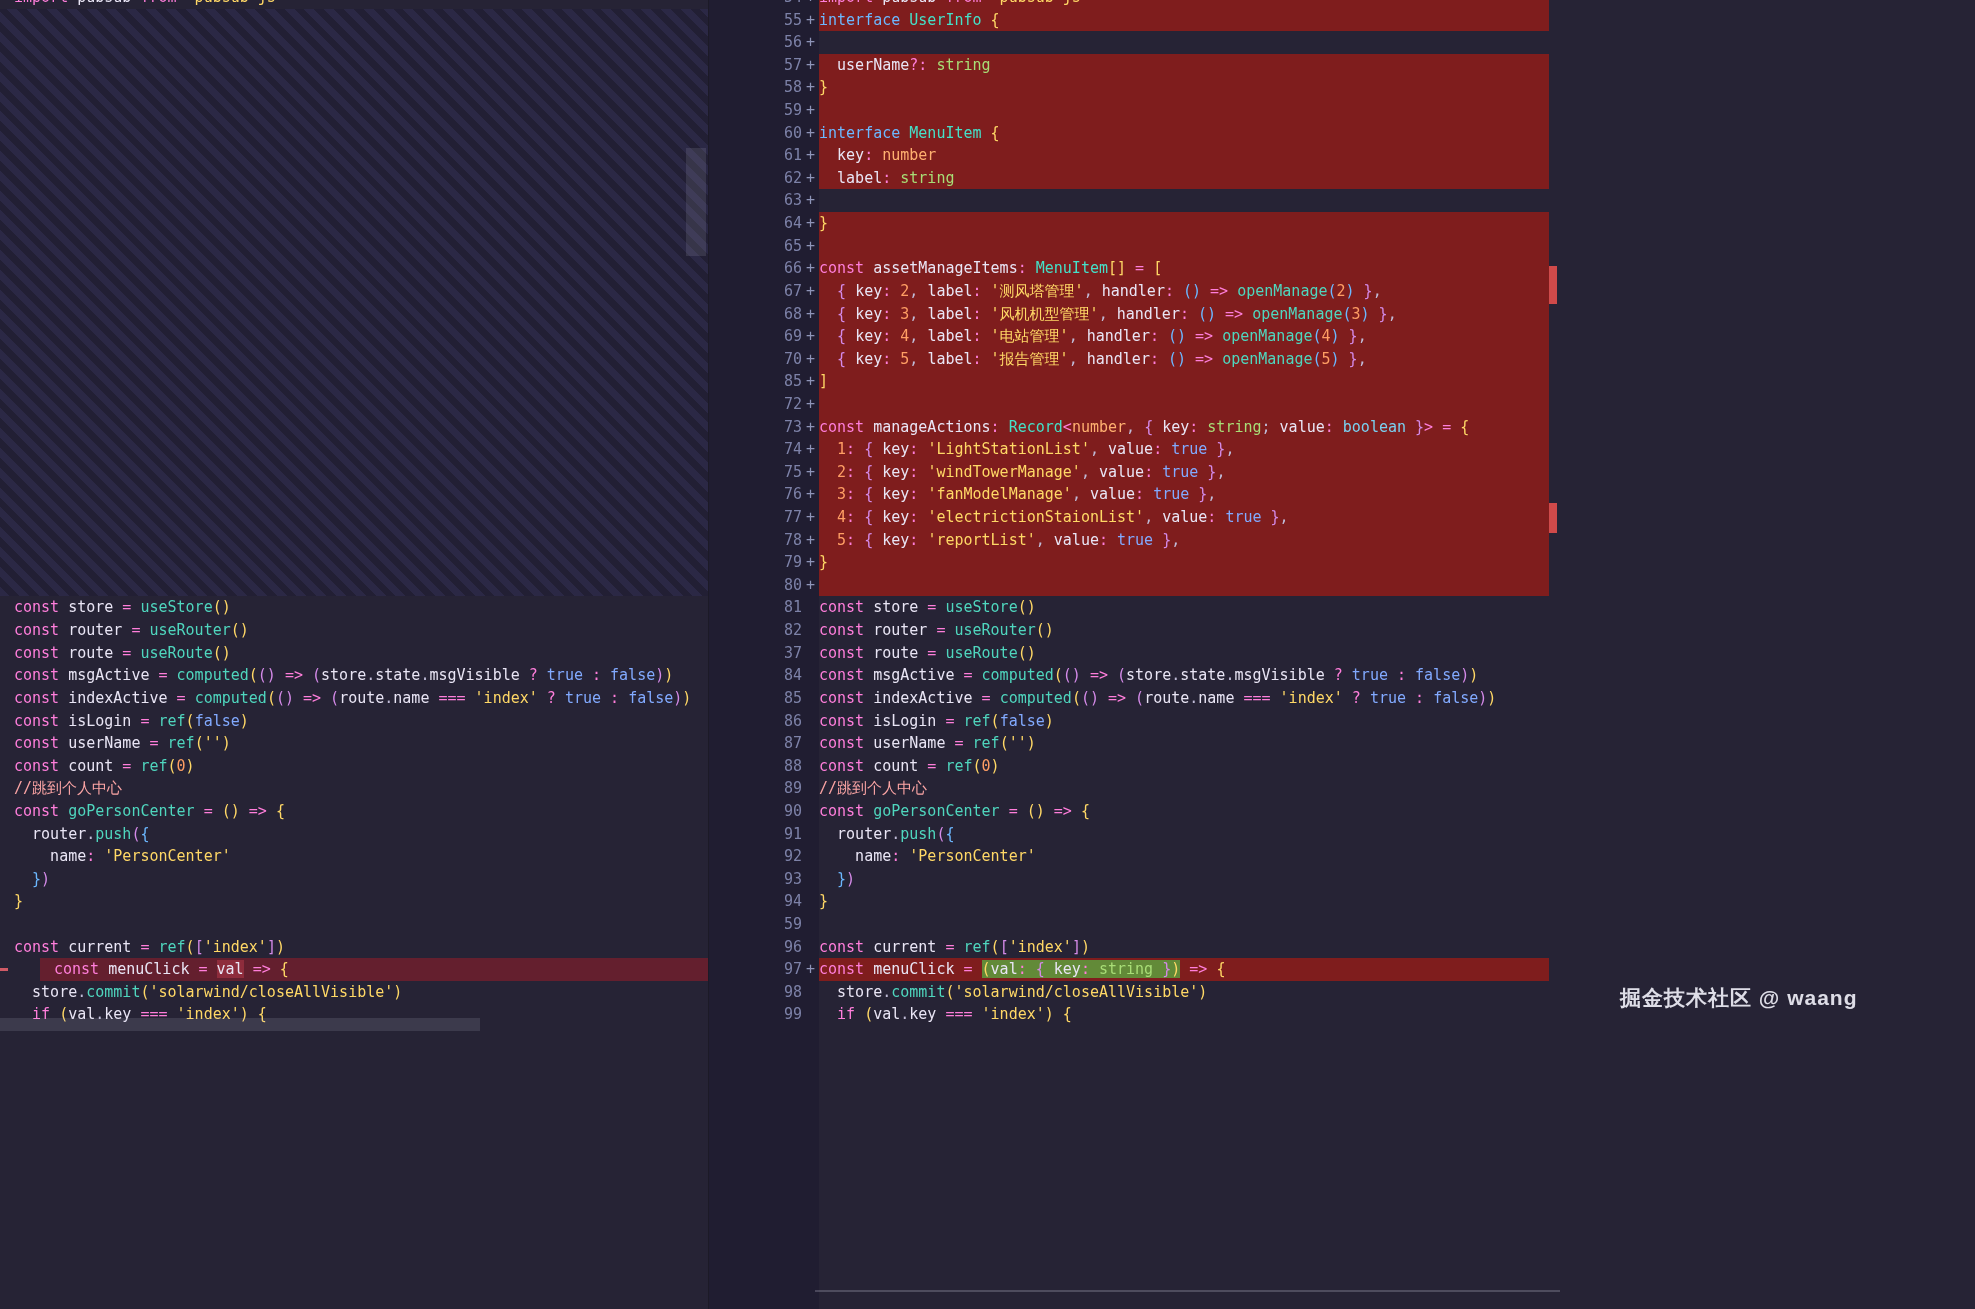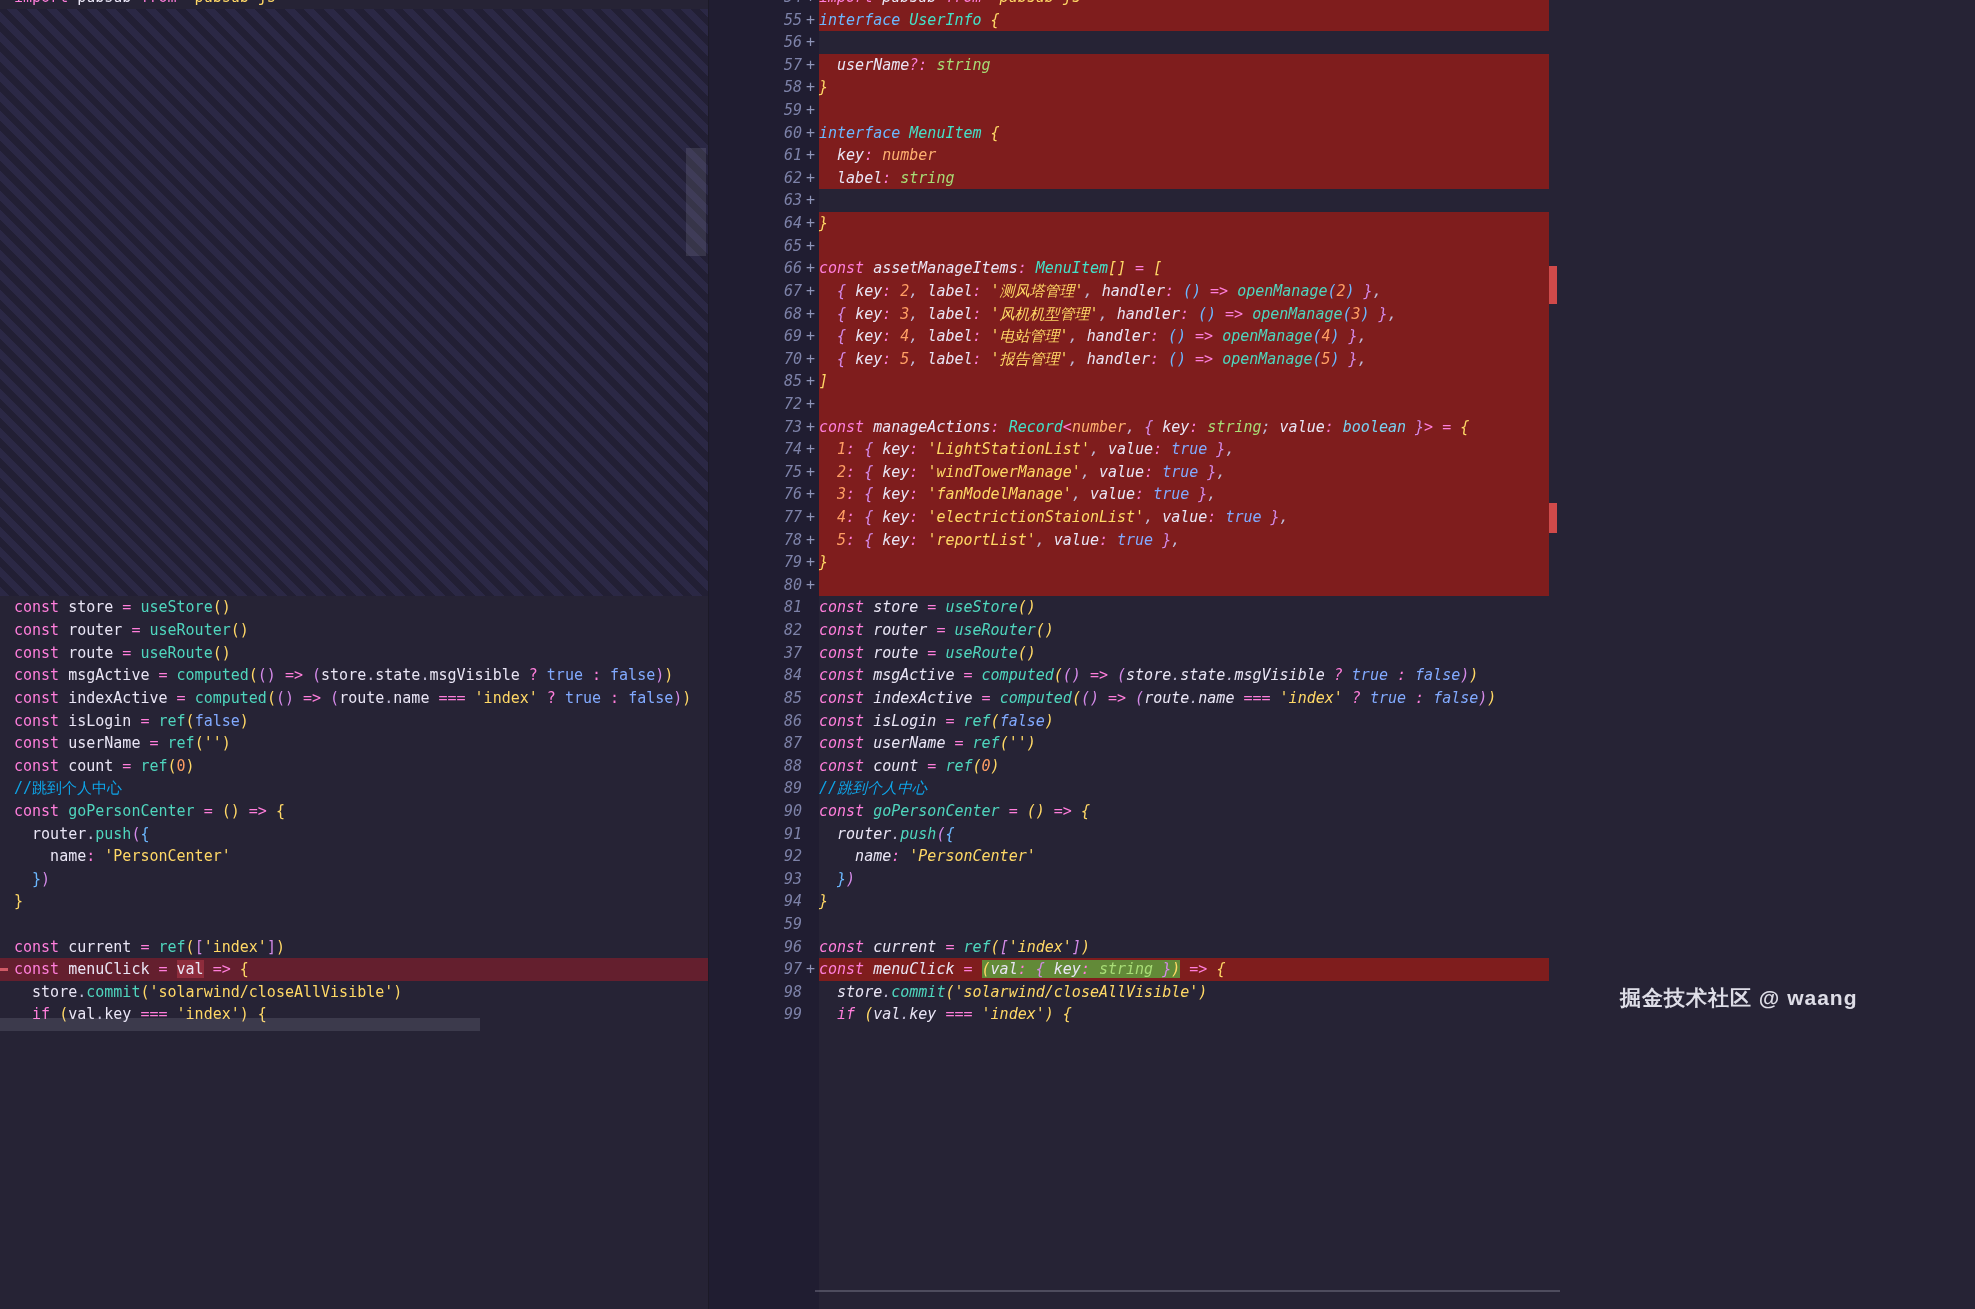--- a/index.html
+++ b/index.html
@@ -3,26 +3,26 @@
 <meta charset="utf-8">
 <style>
   html,body{margin:0;padding:0;background:#1b1827;}
   .screen{
     position:relative;width:1975px;height:1309px;overflow:hidden;
     background:#262335;
     font-family:"DejaVu Sans Mono","Liberation Mono",monospace;
     font-size:15px;
   }
   .pane-left{position:absolute;left:0;top:0;width:708px;height:100%;overflow:hidden;}
-  .pane-right{position:absolute;left:708px;top:0;width:840px;height:100%;overflow:hidden;border-left:1px solid rgba(0,0,0,0.25);font-style:italic;}
+  .pane-right{position:absolute;left:708px;top:0;width:840px;height:100%;overflow:hidden;border-left:1px solid rgba(0,0,0,0.25);}
   .gutter-bg{position:absolute;left:0;top:0;width:110px;height:100%;background:#201d31;}
   .code-stream{position:absolute;left:0;top:-14px;right:0;}
   .code-line{height:22.61px;line-height:22.61px;white-space:pre;}
   .pane-left .code-line{padding-left:14px;}
-  .removed{background:#641f2e;}
+  .removed{background:#641f2e;margin-left:40px;}
   .drow{display:flex;position:relative;}
   .ln{flex:none;width:93px;text-align:right;color:#7d82a8;height:22.61px;line-height:22.61px;white-space:pre;}
   .mk{flex:none;width:17px;text-align:center;color:#8e94b8;height:22.61px;line-height:22.61px;white-space:pre;}
   .drow .code{flex:1;}
   .drow.added .code{background:#7f1d1d;}
   .added .hl{background:#628a38;}
   .removed .hl{background:#8e2c3c;}
   .hatch{background:repeating-linear-gradient(45deg,#2b2845 0 7px,#221f34 7px 14px);}
 
   .tk-kw{color:#ff7edb;}
@@ -31,21 +31,21 @@
   .tk-tnum{color:#ffb070;}
   .tk-tstr{color:#a8dd76;}
   .tk-tbool{color:#7ad0f0;}
   .tk-fn{color:#4fd6be;}
   .tk-var{color:#e9e5f5;}
   .tk-punct{color:#c0bcd8;}
   .tk-op{color:#ff7edb;}
   .tk-str{color:#ffd866;}
   .tk-num{color:#ff9e64;}
   .tk-bool{color:#82aaff;}
-  .tk-com{color:#0ea5e9;}
+  .tk-com{color:#fca5a5;}
   .tk-b1{color:#ffd866;}
   .tk-b2{color:#d48ae8;}
   .tk-b3{color:#6cb8ff;}
 
   .vthumb{position:absolute;left:686px;top:148px;width:20px;height:108px;background:rgba(200,200,220,0.13);z-index:4;}
   .hthumb{position:absolute;left:0;top:1018px;width:480px;height:13px;background:rgba(200,200,220,0.14);z-index:4;}
   .minus-dash{position:absolute;left:0;top:968px;width:8px;height:3px;background:#cf5a66;z-index:4;}
   .overview-ruler{position:absolute;left:1548px;top:0;width:20px;height:100%;}
   .ruler-mark{position:absolute;left:1px;width:8px;background:#d04a4a;}
   .bottom-scrollbar{position:absolute;left:815px;top:1290px;width:745px;height:2px;background:rgba(200,200,220,0.25);}

